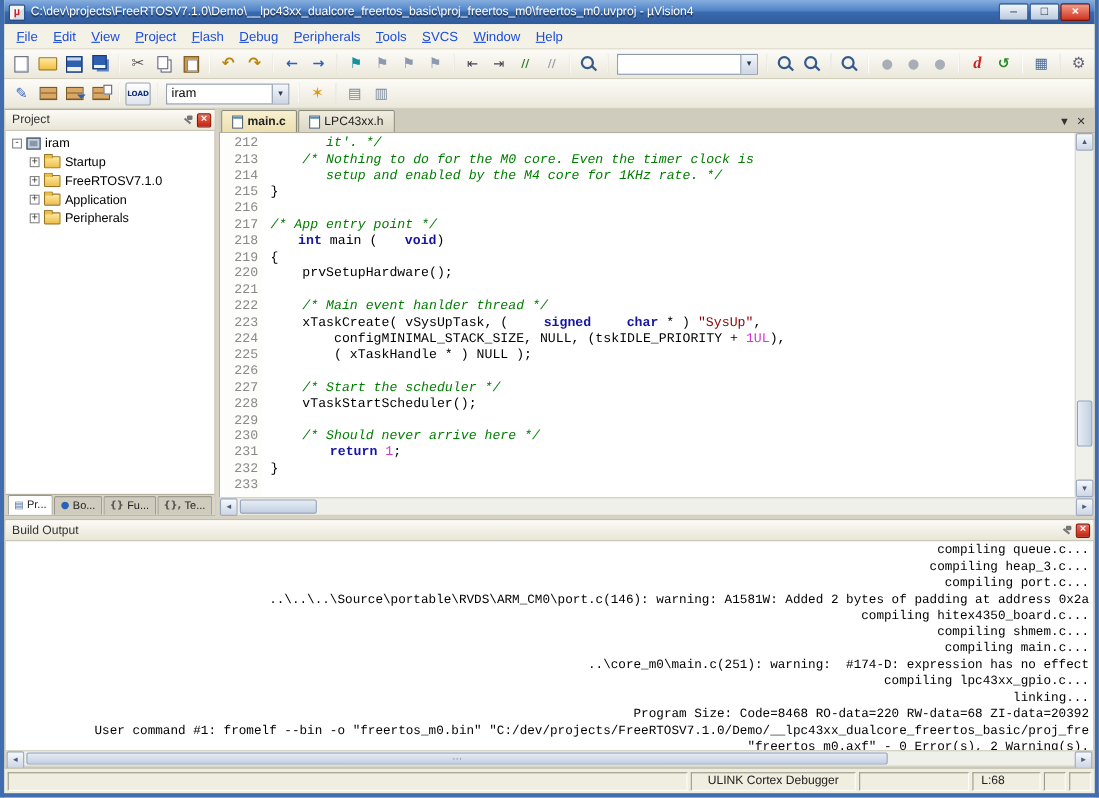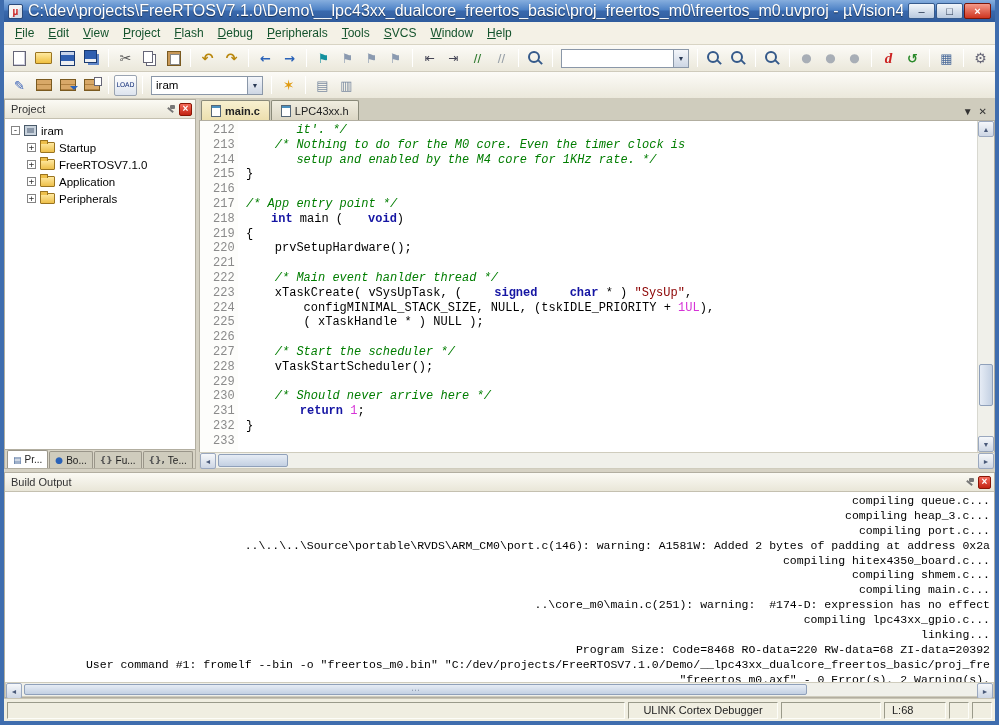--- a/index.html
+++ b/index.html
@@ -9,31 +9,31 @@
   .window { width:999px; height:725px; display:flex; flex-direction:column;
     border-left:4px solid #3f6dae; border-right:4px solid #3f6dae; border-bottom:4px solid #3f6dae;
     background:#f0eee1; }
 
   
   .titlebar { height:22px; flex:none; display:flex; align-items:center; gap:5px; padding:0 4px;
     background:linear-gradient(180deg,#86aede 0%,#4e82c6 45%,#3a69ad 50%,#2f5b9c 100%); }
   .app-icon { width:15px; height:15px; flex:none; background:linear-gradient(135deg,#f4f4f4 0 55%,#d6dde8 55% 100%);
     border:1px solid #2a4a7a; border-radius:2px; color:#c22; font-weight:bold; font-size:10px;
     display:flex; align-items:center; justify-content:center; }
-  .title-text { color:#fff; font-size:16px; text-shadow:0 1px 1px rgba(0,0,0,.55); white-space:nowrap; overflow:hidden; flex:1; }
+  .title-text { color:#fff; font-size:11px; text-shadow:0 1px 1px rgba(0,0,0,.55); white-space:nowrap; overflow:hidden; flex:1; }
   .win-controls { display:flex; gap:1px; flex:none; }
   .winbtn { width:27px; height:16px; display:flex; align-items:center; justify-content:center;
     font-size:11px; line-height:1; border-radius:2px; border:1px solid #365a8c; color:#1a2a44;
     background:linear-gradient(#f2f6fb,#b9c9de); cursor:default; }
   .winbtn.close { background:linear-gradient(#f59a8a,#cf3520); border-color:#7a1508; color:#fff; font-weight:bold; }
 
   
   .menubar { height:23px; flex:none; display:flex; align-items:center; padding:0 4px;
     background:#f4f1e6; border-bottom:1px solid #d8d4c4; font-size:12px; }
-  .menu-item { padding:2px 7px; color:#14532d; }
+  .menu-item { padding:2px 7px; color:#1d4ed8; }
 
   
   .toolbar { height:27px; flex:none; display:flex; align-items:center; padding:0 4px; gap:1px;
     background:linear-gradient(#fcfbf7,#ebe8db); border-bottom:1px solid #cfcbbc; }
   .tb-sep { width:1px; height:18px; background:#bcb8a8; border-right:1px solid #fff; margin:0 4px; flex:none; }
   .tbicon { width:23px; height:21px; flex:none; display:inline-flex; align-items:center; justify-content:center;
     font-family:"DejaVu Sans", sans-serif; font-size:13px; color:#3a4a63; position:relative; border-radius:2px; }
   .tb-combo { height:19px; display:inline-flex; align-items:center; background:#fff;
     border:1px solid #8a97a8; margin:0 3px; }
   .tb-combo input { flex:1; min-width:0; border:none; outline:none; font-size:11.5px; padding:0 4px;
@@ -71,21 +71,21 @@
   .icon-debug-reset { color:#2a8a2a; font-weight:bold; }
   .icon-window-layout { color:#4a6a9a; }
   .icon-configure { color:#667; font-size:14px; }
   .icon-translate { color:#3a62b8; font-size:13px; }
   .icon-build::before,.icon-rebuild::before,.icon-batch-build::before { content:""; width:14px; height:10px;
     background:repeating-linear-gradient(#d8a868 0 4px,#b08040 4px 5px); border:1px solid #7a5a20; }
   .icon-rebuild::after { content:""; position:absolute; right:1px; bottom:2px; width:0; height:0;
     border:4px solid transparent; border-top-color:#2a62b8; }
   .icon-batch-build::after { content:""; position:absolute; right:1px; top:2px; width:6px; height:7px;
     background:#fff; border:1px solid #667; }
-  .icon-load { font-size:6.5px; font-weight:normal; color:#14307a; border:1px solid #9aa4b2;
+  .icon-load { font-size:6.5px; font-weight:bold; color:#14307a; border:1px solid #9aa4b2;
     background:linear-gradient(#fff,#dde4ee);text-align:right; }
   .icon-target-options { color:#e09a10; font-size:14px; }
   .icon-file-extensions,.icon-books { color:#7a8aa0; font-size:13px; }
 
   
   .main { flex:1; min-height:0; display:flex; background:#e8e5d8; }
   .vsplit { width:3px; flex:none; background:#d6d2c4; }
 
   .project-panel { width:192px; flex:none; display:flex; flex-direction:column; background:#fff;
     border:1px solid #b2aea0; }

